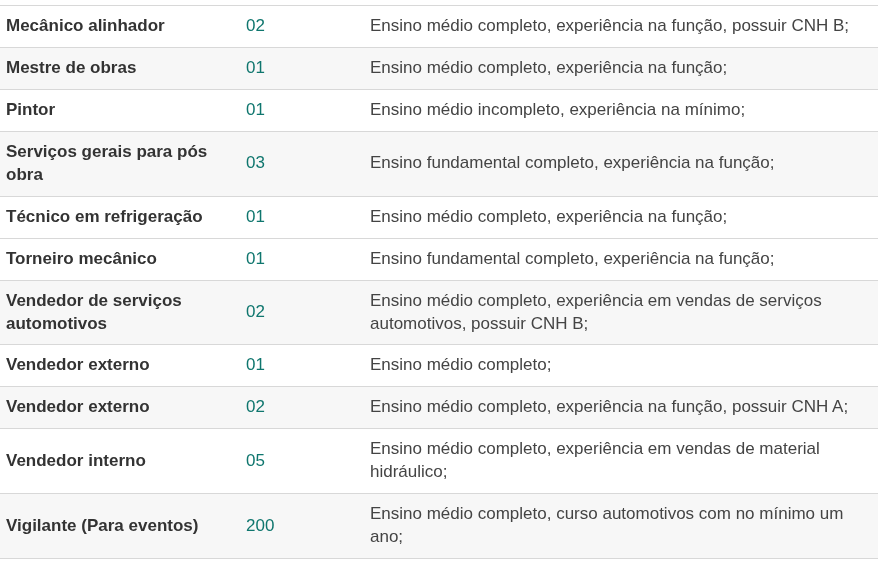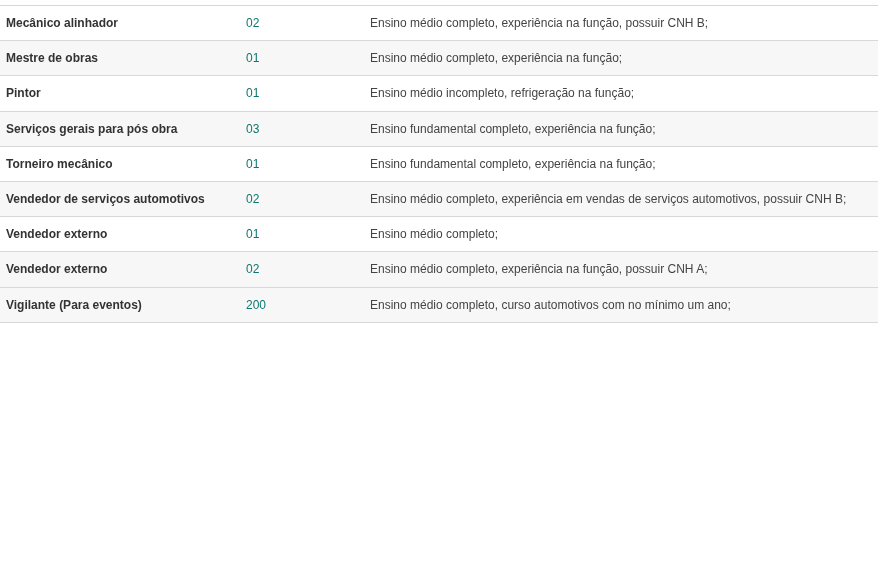--- a/index.html
+++ b/index.html
@@ -27,21 +27,21 @@
   }
   table.jobs tr {
     border-top: 1px solid #d8d8d8;
   }
   table.jobs tr:first-child {
     border-top: 1px solid #d8d8d8;
   }
   table.jobs td {
     vertical-align: middle;
     padding: 9px 6px 9px 6px;
-    font-size: 12px;
+    font-size: 17px;
     line-height: 1.35;
   }
   td.col-role {
     width: 228px;
     padding-left: 18px;
     font-weight: bold;
     color: #333333;
     font-size: 14.5px;
   }
   td.col-qty {
@@ -91,29 +91,34 @@
 
       <tr class="shade">
         <td class="col-role">Mestre de obras</td>
         <td class="col-qty">01</td>
         <td class="col-req">Ensino médio completo, experiência na função;</td>
       </tr>
 
       <tr class="plain">
         <td class="col-role">Pintor</td>
         <td class="col-qty">01</td>
-        <td class="col-req">Ensino médio incompleto, refrigeração na função;</td>
+        <td class="col-req">Ensino médio incompleto, experiência na mínimo;</td>
       </tr>
 
       <tr class="shade">
         <td class="col-role">Serviços gerais para pós obra</td>
         <td class="col-qty">03</td>
         <td class="col-req">Ensino fundamental completo, experiência na função;</td>
       </tr>
 
+      <tr class="plain">
+        <td class="col-role">Técnico em refrigeração</td>
+        <td class="col-qty">01</td>
+        <td class="col-req">Ensino médio completo, experiência na função;</td>
+      </tr>
 
 
       <tr class="plain">
         <td class="col-role">Torneiro mecânico</td>
         <td class="col-qty">01</td>
         <td class="col-req">Ensino fundamental completo, experiência na função;</td>
       </tr>
 
       <tr class="shade">
         <td class="col-role">Vendedor de serviços automotivos</td>
@@ -126,20 +131,25 @@
         <td class="col-qty">01</td>
         <td class="col-req">Ensino médio completo;</td>
       </tr>
 
       <tr class="shade">
         <td class="col-role">Vendedor externo</td>
         <td class="col-qty">02</td>
         <td class="col-req">Ensino médio completo, experiência na função, possuir CNH A;</td>
       </tr>
 
+      <tr class="plain">
+        <td class="col-role">Vendedor interno</td>
+        <td class="col-qty">05</td>
+        <td class="col-req">Ensino médio completo, experiência em vendas de material hidráulico;</td>
+      </tr>
 
       <tr class="shade">
         <td class="col-role">Vigilante (Para eventos)</td>
         <td class="col-qty">200</td>
         <td class="col-req">Ensino médio completo, curso automotivos com no mínimo um ano;</td>
       </tr>
 
     </tbody>
   </table>
   <div class="bottom-edge"></div>

